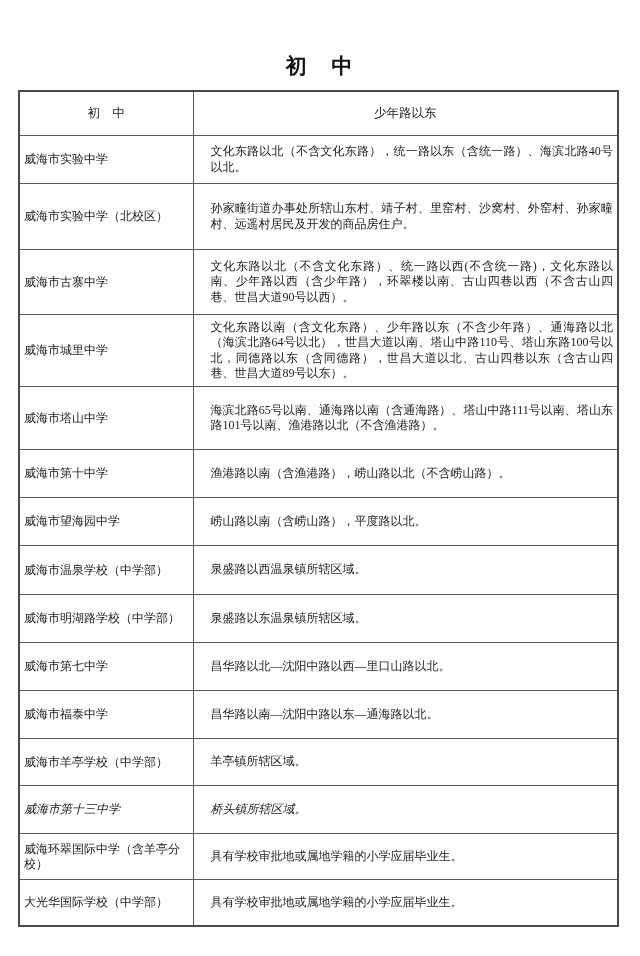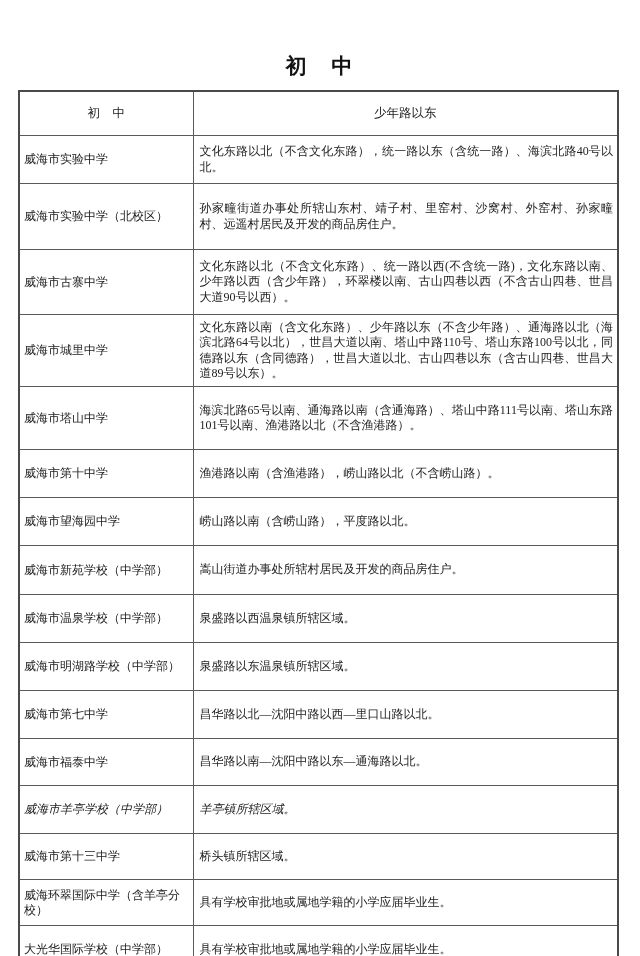--- a/index.html
+++ b/index.html
@@ -55,21 +55,21 @@
     text-align: left;
     font-size: 12px;
     color: #1c1c1c;
     padding: 2px 4px;
     line-height: 15px;
   }
   td.district-cell {
     text-align: justify;
     font-size: 12px;
     color: #1c1c1c;
-    padding: 2px 4px 2px 6px;
+    padding: 2px 4px 2px 17px;
     line-height: 15.5px;
   }
   
   tbody tr:nth-child(1)  td { height: 43px; }
   tbody tr:nth-child(2)  td { height: 61px; }
   tbody tr:nth-child(3)  td { height: 60px; }
   tbody tr:nth-child(4)  td { height: 67px; }
   tbody tr:nth-child(5)  td { height: 58px; }
   tbody tr:nth-child(6)  td { height: 43px; }
   tbody tr:nth-child(7)  td { height: 43px; }
@@ -122,24 +122,20 @@
     </tr>
     <tr>
       <td class="school-cell">威海市第十中学</td>
       <td class="district-cell">渔港路以南（含渔港路），崂山路以北（不含崂山路）。</td>
     </tr>
     <tr>
       <td class="school-cell">威海市望海园中学</td>
       <td class="district-cell">崂山路以南（含崂山路），平度路以北。</td>
     </tr>
     <tr>
-      <td class="school-cell">威海市新苑学校（中学部）</td>
-      <td class="district-cell">嵩山街道办事处所辖村居民及开发的商品房住户。</td>
-    </tr>
-    <tr>
       <td class="school-cell">威海市温泉学校（中学部）</td>
       <td class="district-cell">泉盛路以西温泉镇所辖区域。</td>
     </tr>
     <tr>
       <td class="school-cell">威海市明湖路学校（中学部）</td>
       <td class="district-cell">泉盛路以东温泉镇所辖区域。</td>
     </tr>
     <tr>
       <td class="school-cell">威海市第七中学</td>
       <td class="district-cell">昌华路以北—沈阳中路以西—里口山路以北。</td>

